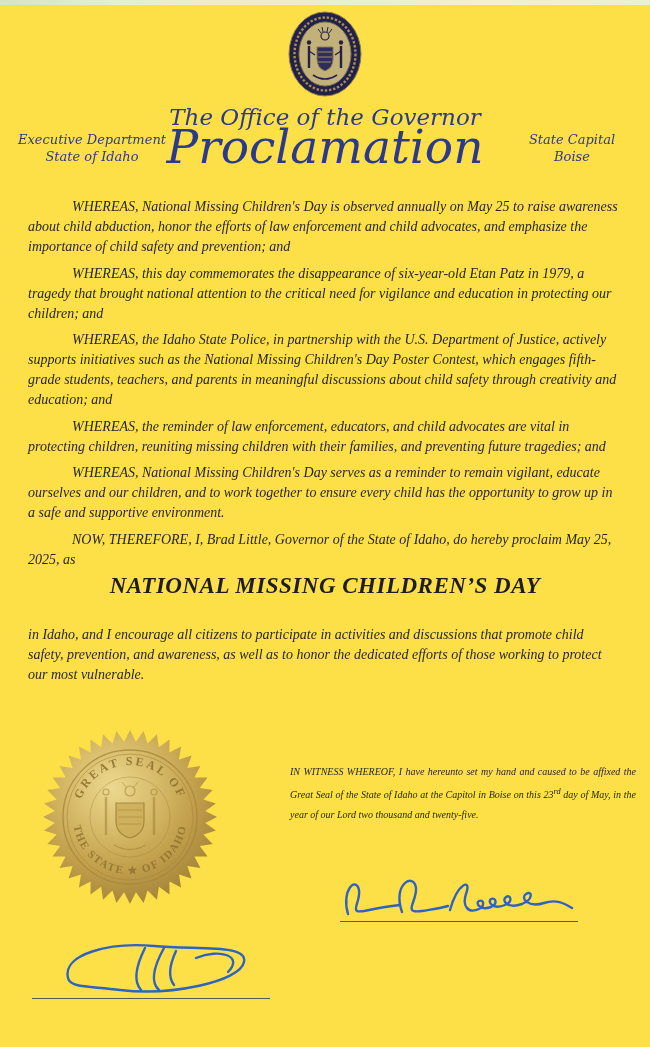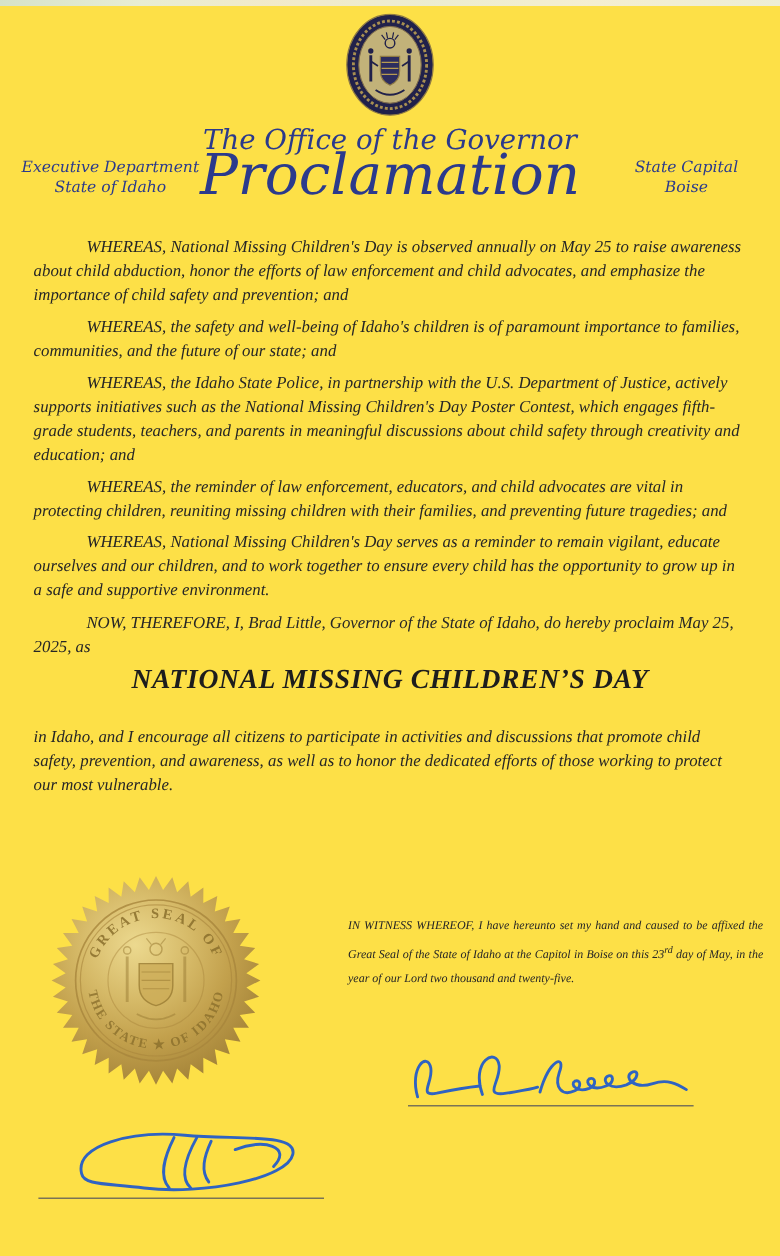--- a/index.html
+++ b/index.html
@@ -91,21 +91,21 @@
     <div>State Capital</div>
     <div>Boise</div>
   </div>
   <div class="hdr-side hdr-left">
     <div>Executive Department</div>
     <div>State of Idaho</div>
   </div>
 
   <div class="doc-body">
     <p>WHEREAS, National Missing Children's Day is observed annually on May 25 to raise awareness about child abduction, honor the efforts of law enforcement and child advocates, and emphasize the importance of child safety and prevention; and</p>
-    <p>WHEREAS, the safety and well-being of Idaho's children is of paramount importance to families, communities, and the future of our state; and</p>
+    <p>WHEREAS, this day commemorates the disappearance of six-year-old Etan Patz in 1979, a tragedy that brought national attention to the critical need for vigilance and education in protecting our children; and</p>
     <p>WHEREAS, the Idaho State Police, in partnership with the U.S. Department of Justice, actively supports initiatives such as the National Missing Children's Day Poster Contest, which engages fifth-grade students, teachers, and parents in meaningful discussions about child safety through creativity and education; and</p>
     <p>WHEREAS, the reminder of law enforcement, educators, and child advocates are vital in protecting children, reuniting missing children with their families, and preventing future tragedies; and</p>
     <p>WHEREAS, National Missing Children's Day serves as a reminder to remain vigilant, educate ourselves and our children, and to work together to ensure every child has the opportunity to grow up in a safe and supportive environment.</p>
     <p>NOW, THEREFORE, I, Brad Little, Governor of the State of Idaho, do hereby proclaim May 25, 2025, as</p>
     <div class="headline">NATIONAL MISSING CHILDREN’S DAY</div>
     <p class="closing">in Idaho, and I encourage all citizens to participate in activities and discussions that promote child safety, prevention, and awareness, as well as to honor the dedicated efforts of those working to protect our most vulnerable.</p>
   </div>
 
   <svg class="gold-seal" viewBox="0 0 176 176">
     <defs>

